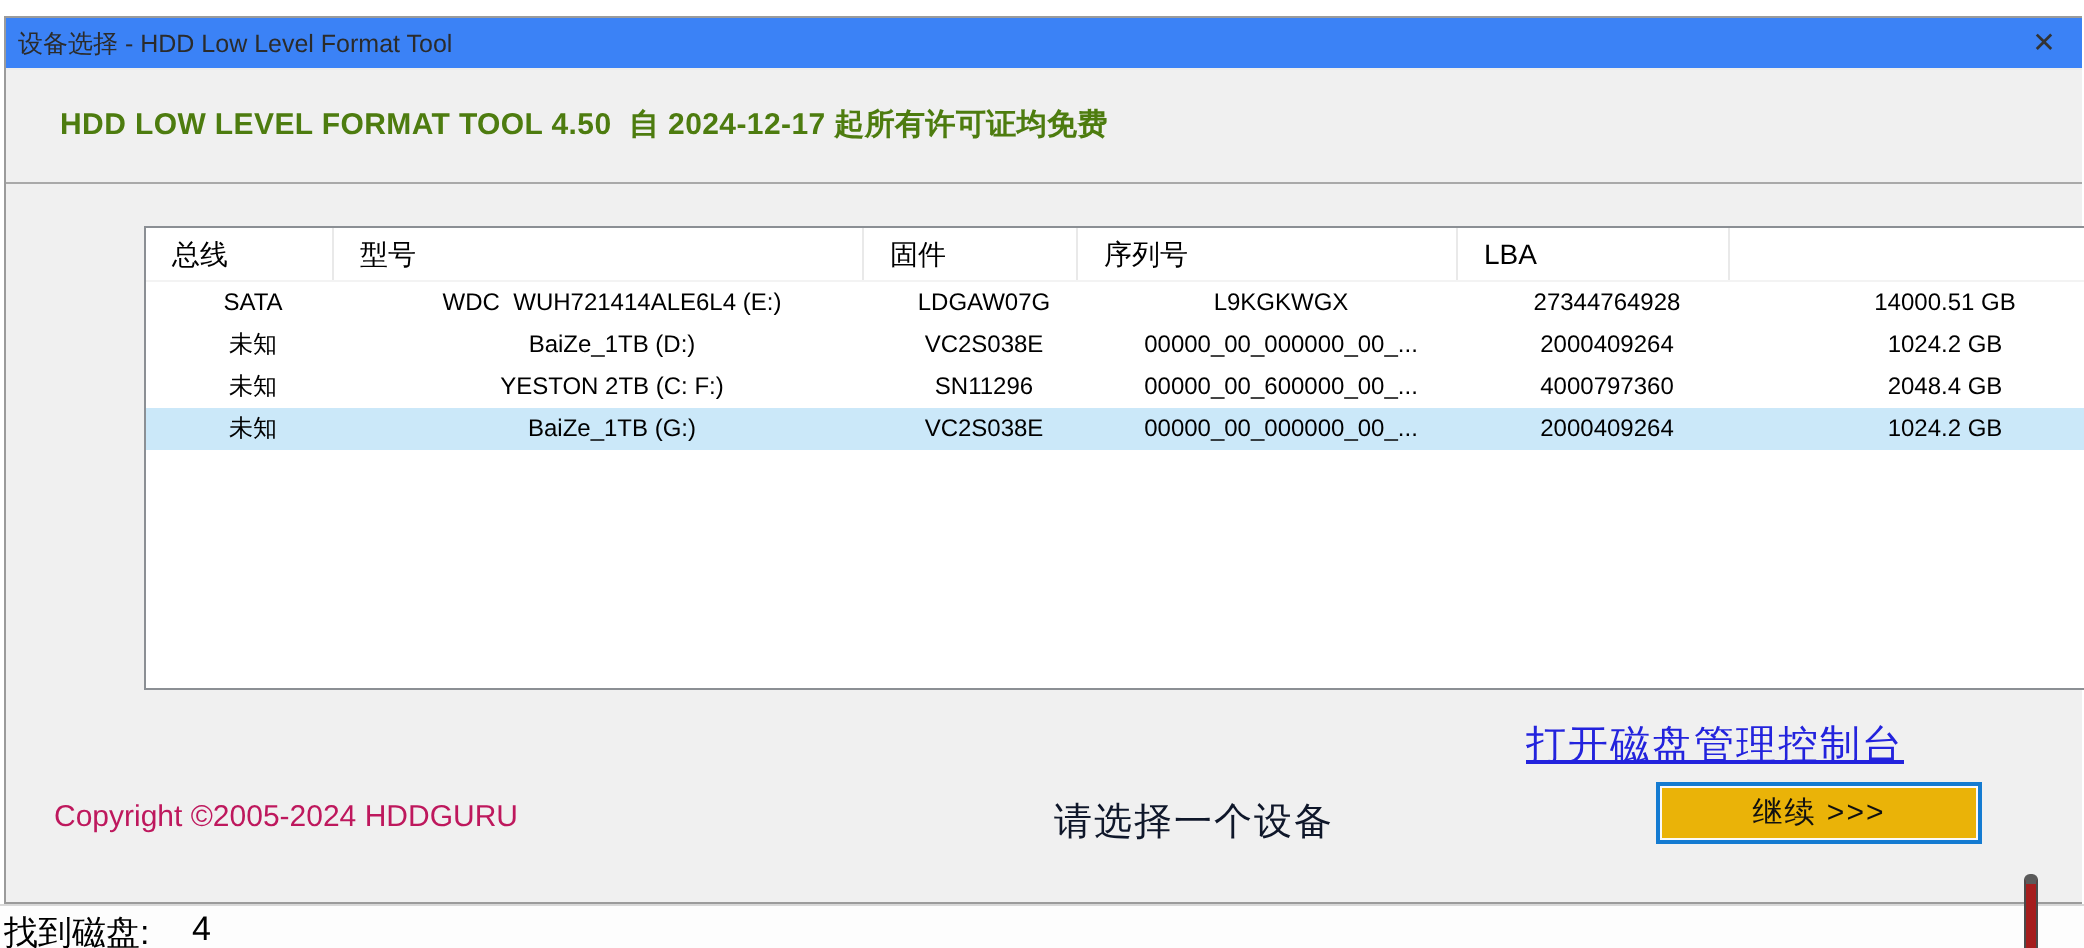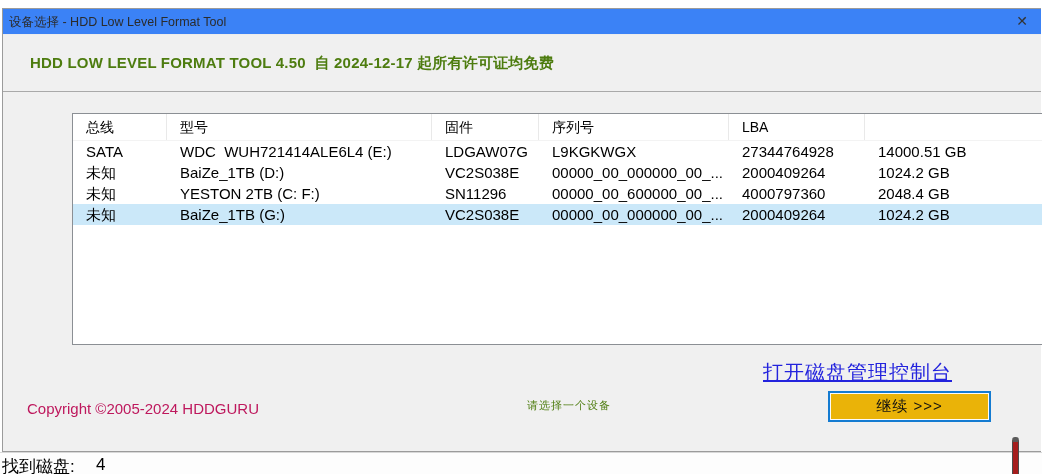--- a/index.html
+++ b/index.html
@@ -33,35 +33,35 @@
     background:#ffffff; border:1px solid #8b8f94; box-sizing:border-box; overflow:hidden;margin-left:48px;
   }
   .lv-header{display:flex; height:26px; background:#ffffff; border-bottom:1px solid #f3f3f3;}
   .hcell{
     box-sizing:border-box; padding-left:13px; font-size:14px; color:#000;
     line-height:26px; border-right:1px solid #e9e9e9; white-space:pre; overflow:hidden; cursor:default;
   }
   .lv-row{display:flex; height:21px;}
   .lv-row.selected{background:var(--selection,#cbe8f9);}
   .lv-cell{
-    box-sizing:border-box; padding-left:13px; font-size:15px; line-height:21px;
-    white-space:pre; overflow:hidden; color:#000;
+    box-sizing:border-box; padding-left:13px; font-size:12px; line-height:21px;
+    white-space:pre; overflow:hidden; color:#000;text-align:center;
   }
   .col0{width:94px;} .col1{width:265px;} .col2{width:107px;}
   .col3{width:190px;} .col4{width:136px;} .col5{flex:1;}
   
   .link{
     position:absolute; left:760px; top:350px; font-size:20px; letter-spacing:1px;
     color:var(--link,#2323dd); text-decoration:underline; cursor:pointer; white-space:pre;
   }
   .copyright{
     position:absolute; left:24px; top:391px; font-size:15px; color:#be185d; white-space:pre;
   }
   .status{
-    position:absolute; left:524px; top:389px; font-size:11px; color:#4d7c0f;
+    position:absolute; left:524px; top:389px; font-size:19px; color:#0f172a;
     letter-spacing:1px; white-space:pre;text-align:right;
   }
   .continue{
     position:absolute; left:825px; top:382px; width:163px; height:31px;
     background:#eab308; border:2px solid var(--button-border,#147bd1);
     box-shadow:inset 0 0 0 1px #fafafa; font-size:15px; color:#111;
     font-family:inherit; letter-spacing:1px; cursor:pointer; padding:0;
   }
   
   .statusbar{

